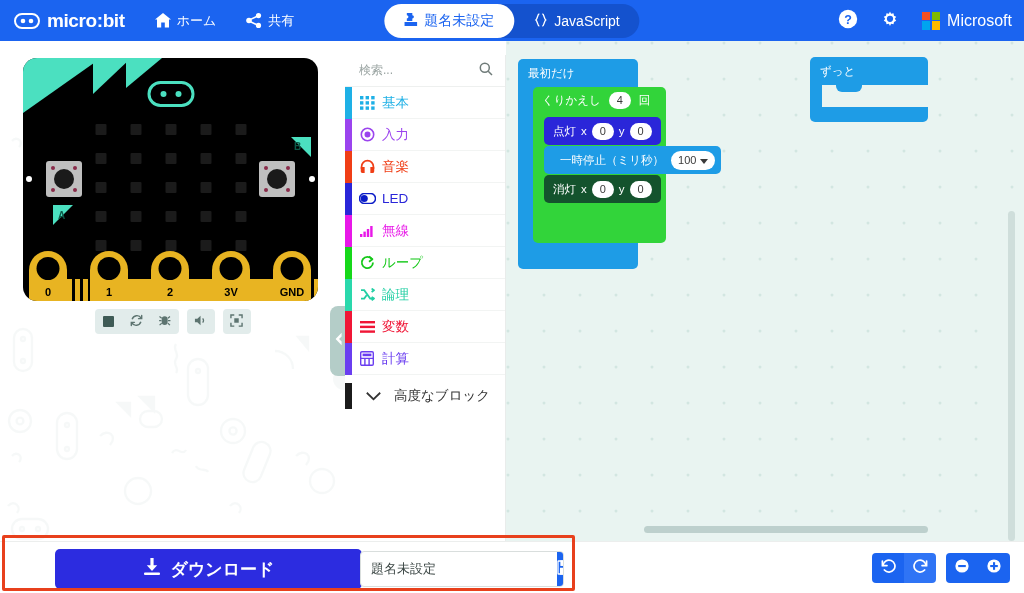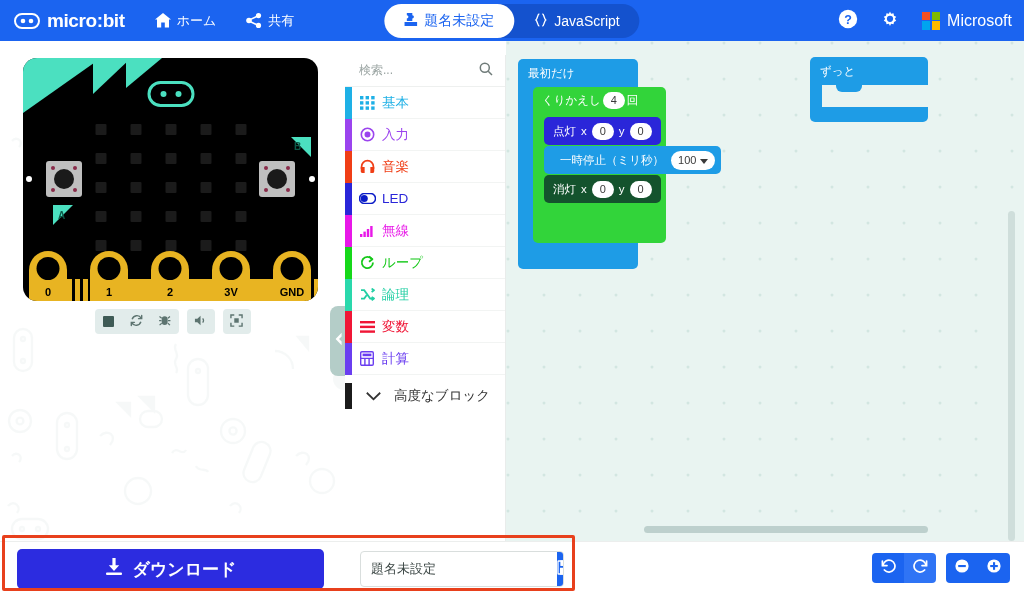--- a/index.html
+++ b/index.html
@@ -168,21 +168,21 @@
   }
   .forever-mouth::before {
     content:""; position:absolute; left: 14px; top: 0; width: 26px; height: 7px;
     background: #1e9ce6; border-radius: 0 0 6px 6px;
   }
   .blk-repeat {
     left: 27px; top: 46px; width: 133px; height: 156px;
     background: #32d43a; border-radius: 5px;
   }
   .blk-repeat > .hdr {
-    height: 26px; display: flex; align-items: center; gap: 2px; padding-left: 9px;
+    height: 26px; display: flex; align-items: center; gap: 8px; padding-left: 9px;
   }
   .numfield {
     background: #fff; border-radius: 10px; min-width: 22px; height: 17px;
     display: inline-flex; align-items: center; justify-content: center;
     color: #3a3a3a; font-size: 11px; padding: 0 6px;
   }
   .dropfield {
     background: #fff; border-radius: 10px; height: 19px;
     display: inline-flex; align-items: center; gap: 4px;
     color: #3a3a3a; font-size: 11px; padding: 0 7px;
@@ -755,21 +755,21 @@
     <div class="blk blk-forever" style="background: rgb(30, 156, 230);">
       <div class="hdr">ずっと</div>
       <div class="forever-mouth"></div>
     </div>
 
     <div class="hscroll"></div>
     <div class="vscroll"></div>
   </div>
 
   <div id="bottom">
-    <div class="dl-btn" style="background: rgb(44, 44, 224);">
+    <div class="dl-btn" style="background: rgb(44, 44, 224); margin-left: 38px;">
       <span>
         <svg width="18" height="18" viewBox="0 0 18 18" fill="#fff">
           <path d="M7.4 0h3.2v7.2h3.6L9 13 3.8 7.2h3.6z"></path>
           <rect x="1" y="14.4" width="16" height="2.6" rx="1"></rect>
         </svg>
       </span>
       <span>ダウンロード</span>
     </div>
 
     <div class="fname-wrap">

